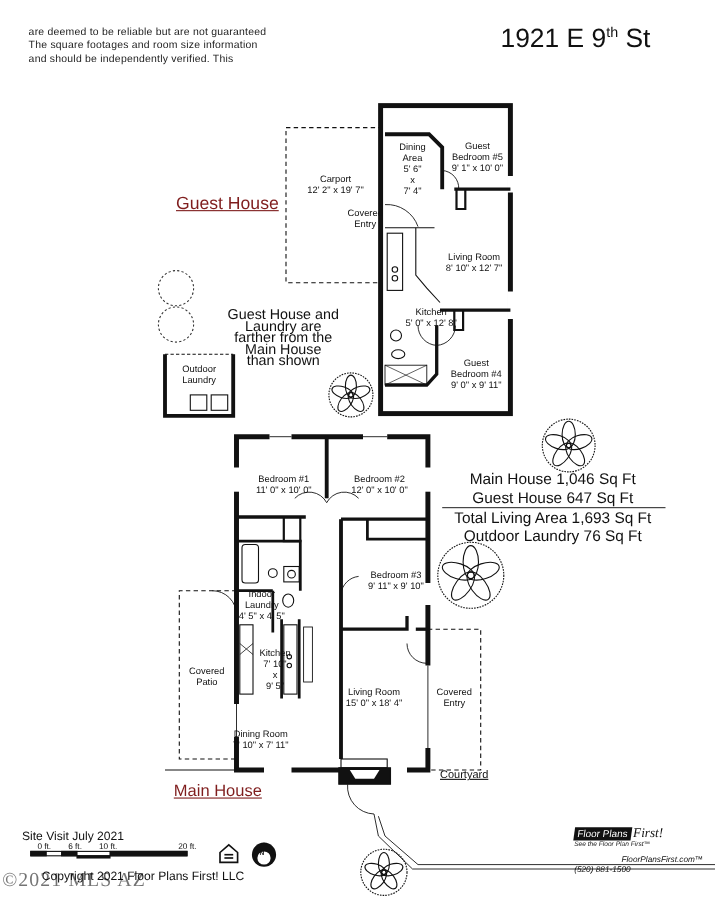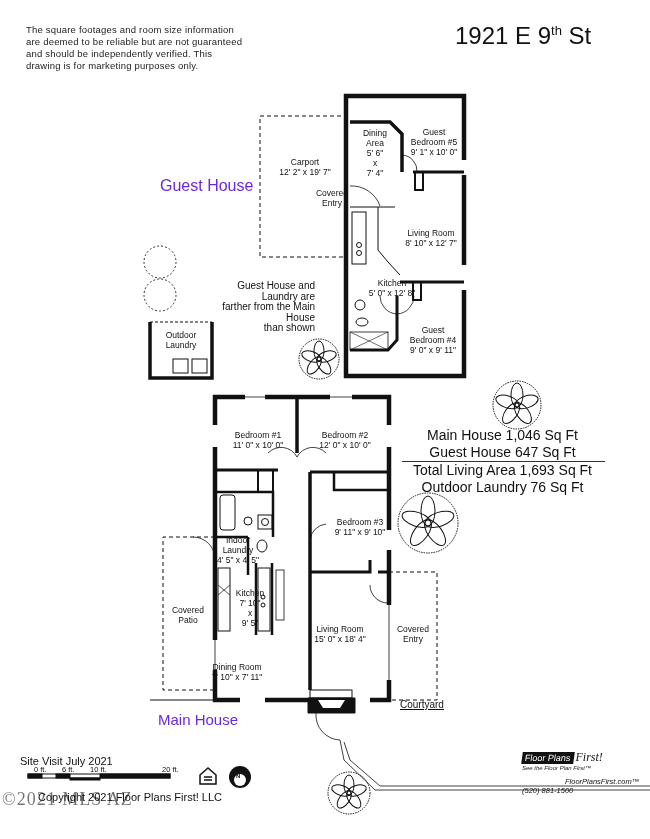--- a/index.html
+++ b/index.html
@@ -2,45 +2,44 @@
 <html><head>
 <meta charset="utf-8">
 <style>
   html, body { margin:0; padding:0; background:#ffffff; }
   body { width:650px; height:839px; position:relative; overflow:hidden; font-family:"Liberation Sans", sans-serif; color:#111; }
   .abs { position:absolute; }
   .disclaimer { left:26px; top:24px; width:240px; font-size:9.5px; line-height:12px; color:#222; letter-spacing:0.2px; }
   .disclaimer div { white-space:nowrap; }
   .title { left:455px; top:22px; font-size:24px; color:#111; }
   .title sup { font-size:13px; }
-  .section-label { font-size:16px; color:#6d28d9; }
+  .section-label { font-size:16px; color:#7f1d1d;text-decoration:underline; }
   .room { font-size:8.5px; line-height:10px; text-align:center; color:#111; white-space:nowrap; }
-  .note { font-size:10px; line-height:10.5px; text-align:right; }
+  .note { font-size:13px; line-height:10.5px; text-align:center; }
   .summary { left:400px; top:427px; width:205px; text-align:center; font-size:14px; line-height:17px; }
   .summary .rule { border-top:1px solid #333; margin:0 0 0 2px; }
   .site-visit { left:20px; top:755px; font-size:11px; }
   .scale-label { font-size:7.5px; }
   .copyright { left:20px; top:791px; font-size:11px; line-height:12px; text-align:center; width:220px; }
   .watermark { left:2px; top:789px; font-size:18px; color:rgba(0,0,0,0.55); letter-spacing:1px; font-family:"Liberation Serif", serif; }
   .brand { left:522px; top:750px; width:100px; }
   .brand-logo { display:flex; align-items:center; }
   .brand-box { background:#111; color:#fff; font-size:9px; padding:1px 3px; transform:skewX(-8deg); }
   .brand-first { font-family:"Liberation Serif", serif; font-style:italic; font-size:12px; margin-left:2px; }
   .brand-tag { font-size:6px; font-style:italic; color:#222; }
   .brand-url { font-size:7.5px; font-style:italic; margin-top:6px;padding-left:43px; }
   .brand-phone { font-size:7.5px; font-style:italic; }
 </style>
 </head>
 <body>
 
 <div class="abs disclaimer">
+  <div>are deemed to be reliable but are not guaranteed</div>
   <div>The square footages and room size information</div>
-  <div>are deemed to be reliable but are not guaranteed</div>
   <div>and should be independently verified. This</div>
-  <div>drawing is for marketing purposes only.</div>
 </div>
 
 <div class="abs title">
   <span>1921 E 9</span><sup>th</sup><span> St</span>
 </div>
 
 <svg class="abs" style="left:0;top:0" width="650" height="839">
 
   <g fill="none" stroke="#111">
 

